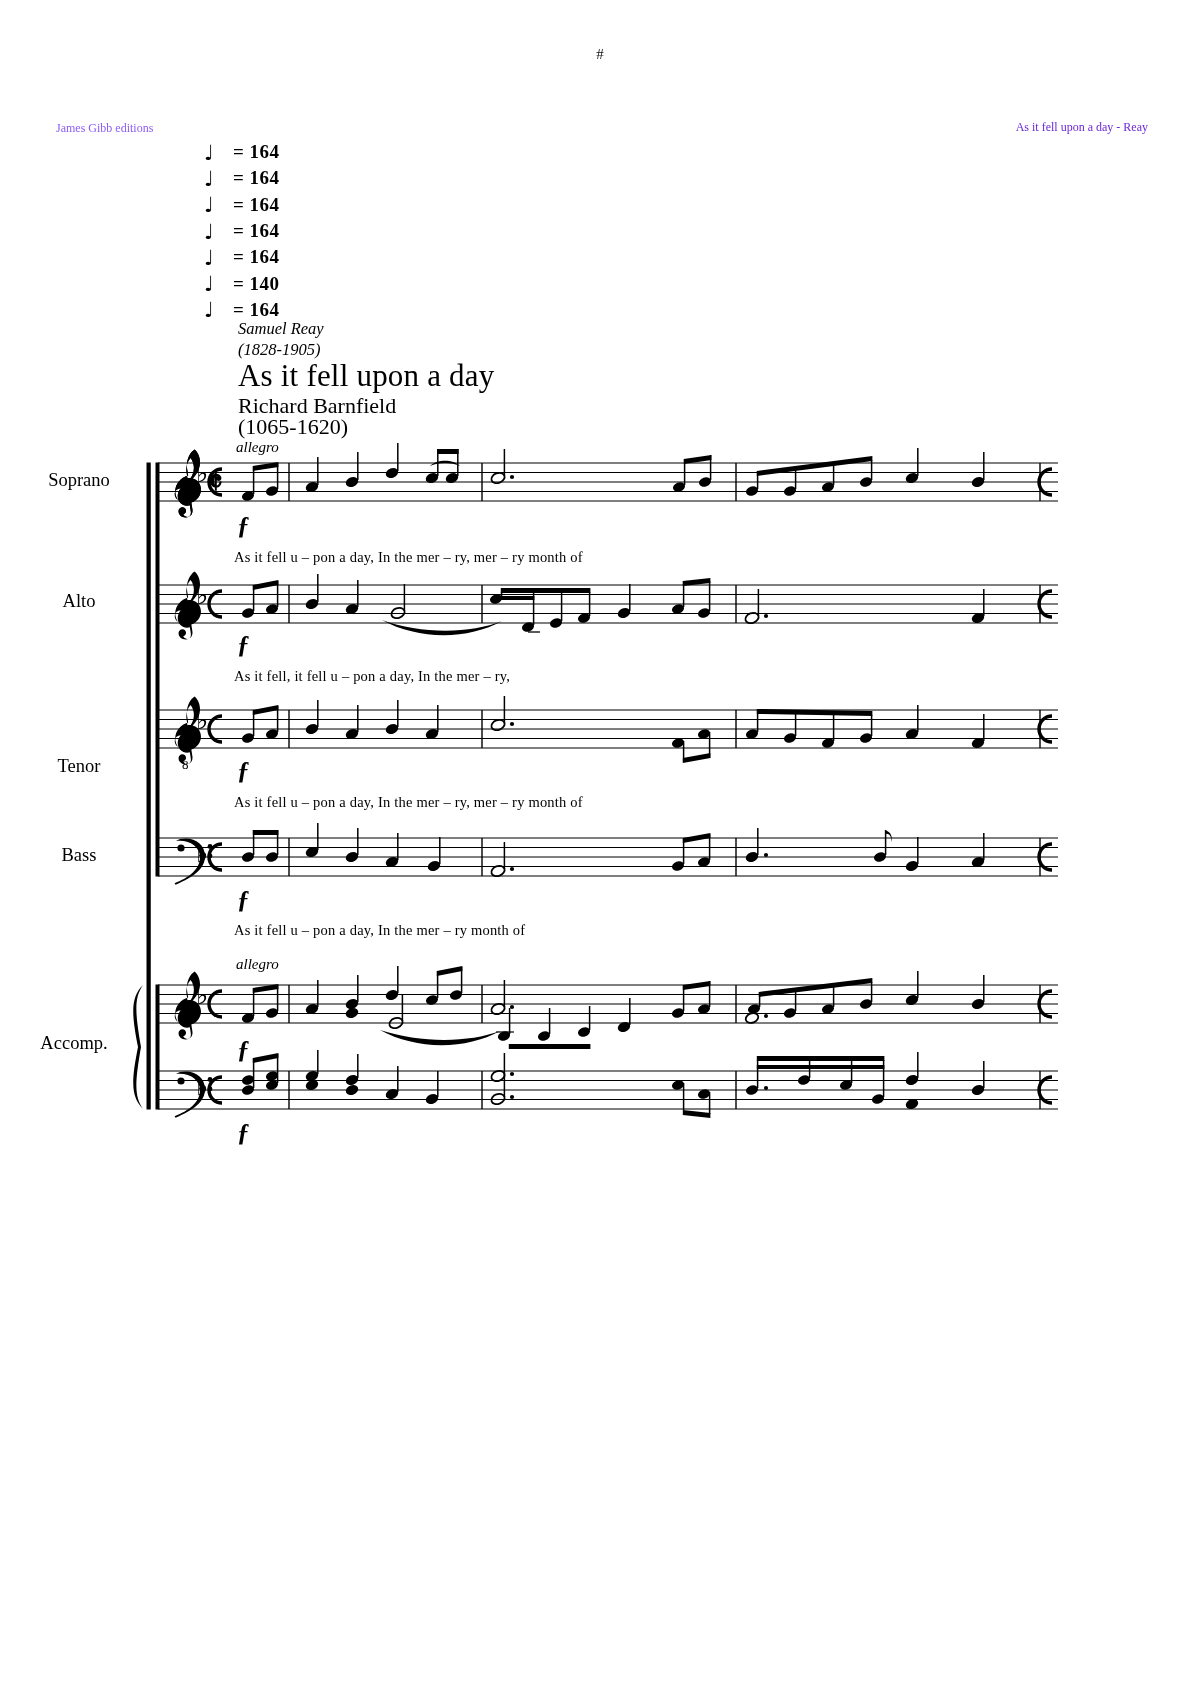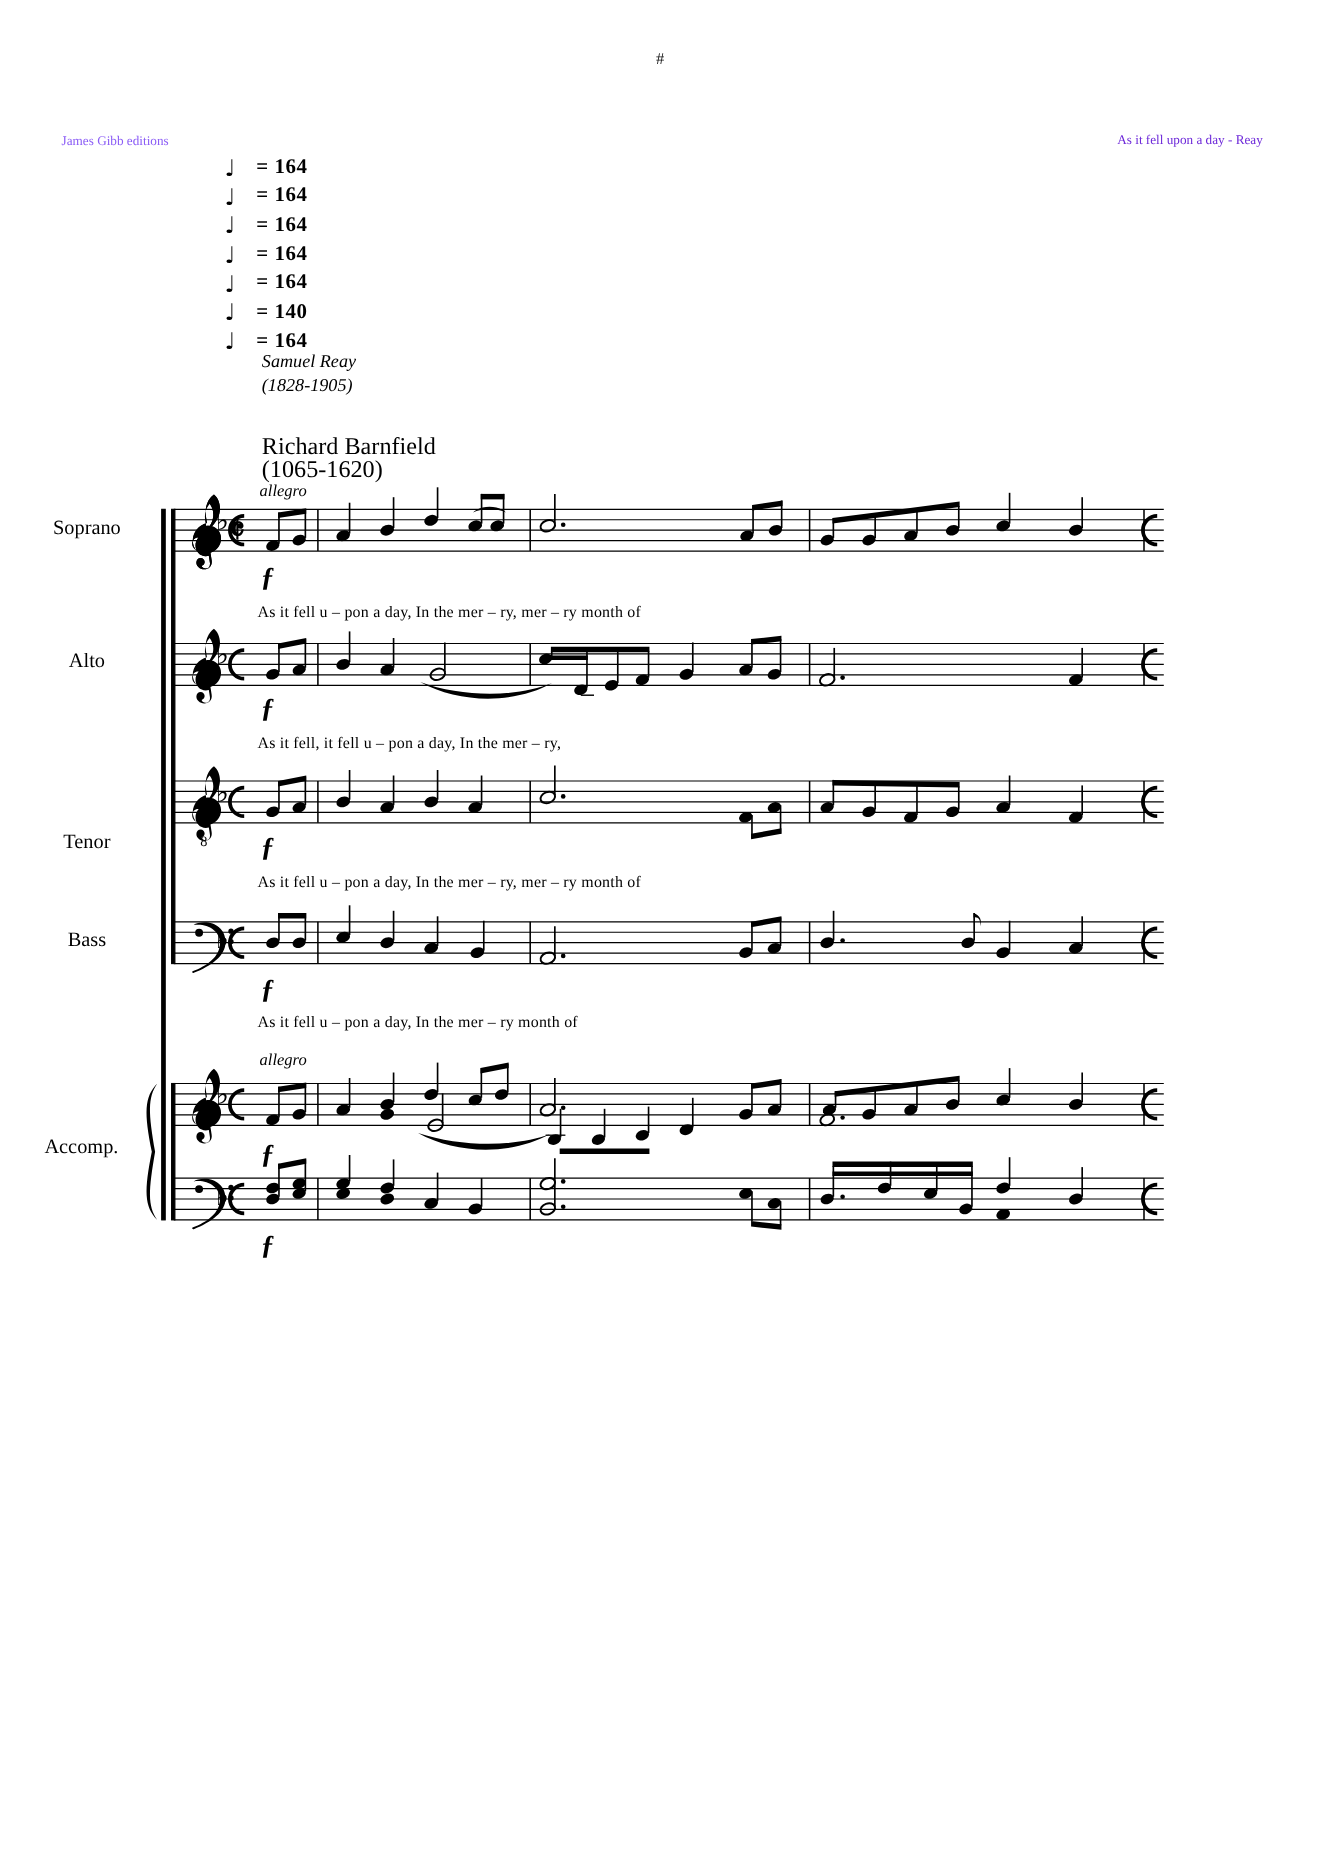--- a/index.html
+++ b/index.html
@@ -171,20 +171,21 @@
     <div class="tempo-row">
       <span class="tempo-note">♩</span>
       <span class="tempo-eq">= 164</span>
     </div>
   </div>
 
   <div class="composer">
     <div>Samuel Reay</div>
     <div>(1828-1905)</div>
   </div>
+  <div class="work-title">As it fell upon a day</div>
   <div class="poet">
     <div>Richard Barnfield</div>
     <div>(1065-1620)</div>
   </div>
 
   <div class="stave-label" style="left:20px; top:470px; width:118px;">Soprano</div>
   <div class="stave-label" style="left:20px; top:591px; width:118px;">Alto</div>
   <div class="stave-label" style="left:20px; top:756px; width:118px;">Tenor</div>
   <div class="stave-label" style="left:20px; top:845px; width:118px;">Bass</div>
   <div class="stave-label" style="left:10px; top:1033px; width:128px;">Accomp.</div>

